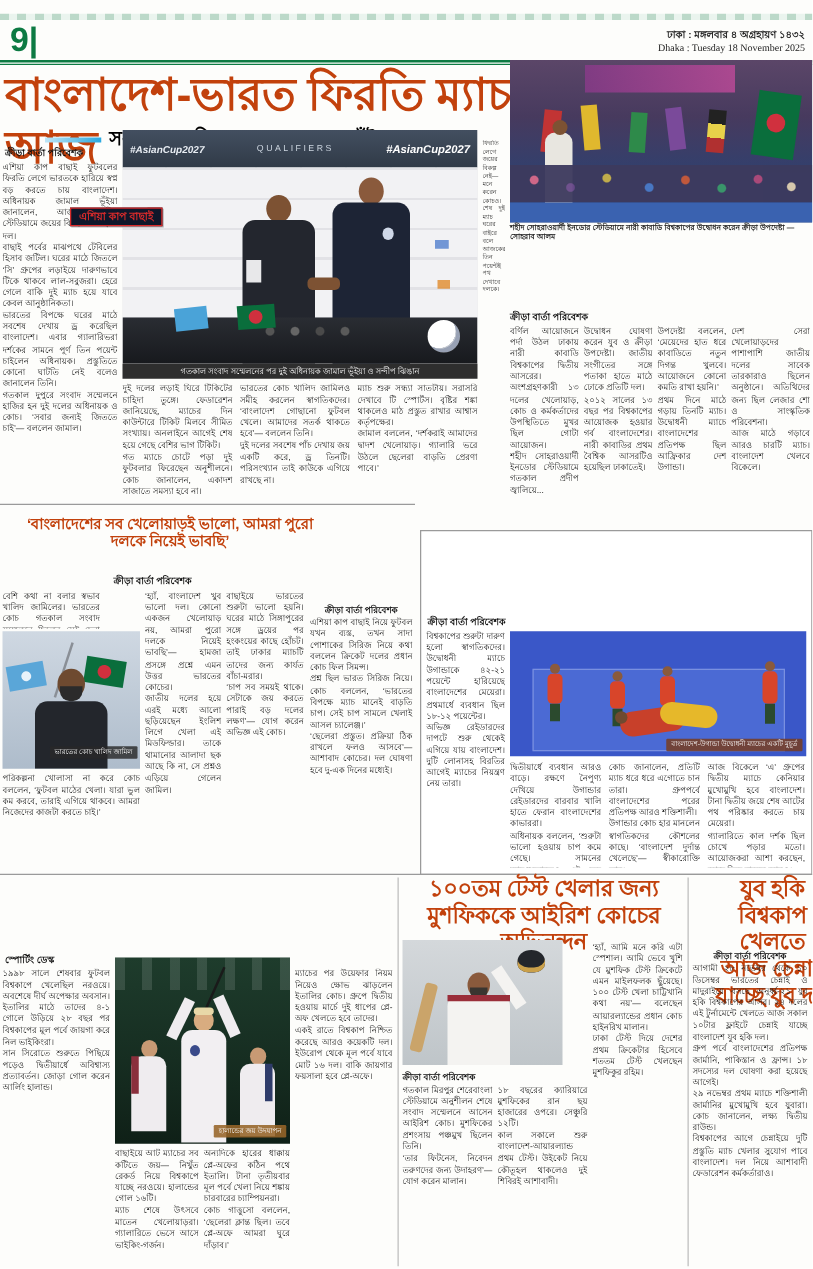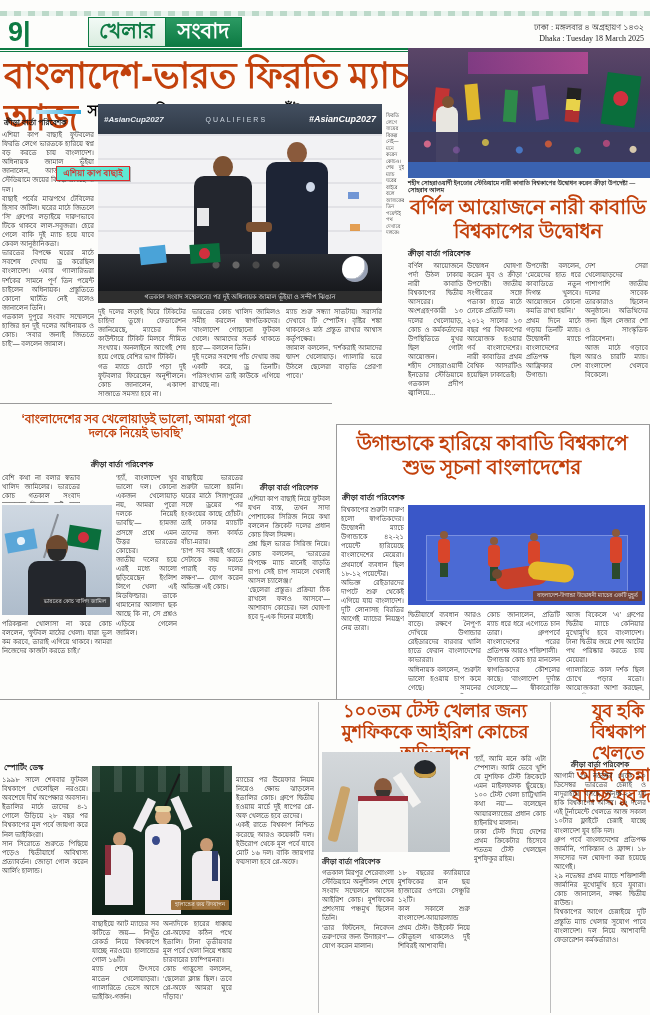--- a/index.html
+++ b/index.html
@@ -21,27 +21,23 @@
   .figure{position:absolute;}
   .head{position:absolute;border-radius:50%;background:#8a5a3c;}
 </style>
 </head>
 <body>
 
 <div id="paper">
 
   <div class="abs" style="left:0;top:11px;width:650px;height:5px;background:repeating-linear-gradient(90deg,#bcd9c9 0 7px,#eaf4ee 7px 14px);"></div>
   <div class="abs" style="left:8px;top:17px;font-size:27px;font-weight:800;color:#0d7a43;">9|</div>
-  <div class="abs" style="left:88px;top:17px;height:30px;display:flex;align-items:stretch;">
-    <span style="display:flex;align-items:center;padding:0 10px;font-size:21px;font-weight:800;color:#0d7a43;background:linear-gradient(180deg,#f2faf5,#d9ecdf);border:1px solid #0d7a43;border-right:none;">খেলার</span>
-    <span style="display:flex;align-items:center;padding:0 12px;font-size:21px;font-weight:800;color:#fff;background:linear-gradient(180deg,#2b9a63,#0d7a43);border:1px solid #0d7a43;">সংবাদ</span>
-  </div>
   <div class="abs" style="left:420px;top:21px;width:224px;text-align:right;">
-    <div style="font-size:8px;color:#222;">ঢাকা : মঙ্গলবার ৪ অগ্রহায়ণ ১৪৩২</div>
-    <div style="font-size:8px;color:#222;font-family:'Liberation Serif',serif;">Dhaka : Tuesday 18 March 2025</div>
+    <div style="font-size:8px;color:#222;font-weight:bold;">ঢাকা : মঙ্গলবার ৪ অগ্রহায়ণ ১৪৩২</div>
+    <div style="font-size:8px;color:#222;font-family:'Liberation Serif',serif;">Dhaka : Tuesday 18 November 2025</div>
   </div>
   <div class="abs" style="left:0;top:48px;width:650px;height:2px;background:#0d7a43;"></div>
   <div class="abs" style="left:0;top:51px;width:650px;height:1px;background:#0d7a43;"></div>
 
   <div class="abs headline" style="left:4px;top:55px;width:472px;font-size:36px;">বাংলাদেশ-ভারত ফিরতি ম্যাচ আজ</div>
   <div class="abs" style="left:36px;top:99px;width:330px;display:flex;align-items:center;gap:6px;">
     <span style="flex:1;height:4px;background:linear-gradient(90deg,#bfe6f6,#2aa9e0);"></span>
     <span style="font-size:15.5px;font-weight:800;color:#000;white-space:nowrap;">সবার জন্য জিততে চান জামাল ভূঁইয়া</span>
     <span style="flex:1;height:4px;background:linear-gradient(90deg,#2aa9e0,#bfe6f6);"></span>
   </div>
@@ -78,21 +74,21 @@
     <div style="position:absolute;left:110px;top:156px;width:80px;height:10px;background:radial-gradient(circle at 10% 50%,#555 3px,transparent 4px),radial-gradient(circle at 35% 50%,#666 3px,transparent 4px),radial-gradient(circle at 60% 50%,#4a4a4a 3px,transparent 4px),radial-gradient(circle at 85% 50%,#5a5a5a 3px,transparent 4px);"></div>
     <div style="position:absolute;left:42px;top:142px;width:26px;height:18px;background:#4aa3d8;transform:rotate(-6deg);"></div>
     <div style="position:absolute;left:92px;top:140px;width:30px;height:19px;background:#0a6e3c;transform:rotate(-4deg);">
       <div style="position:absolute;left:9px;top:4px;width:11px;height:11px;border-radius:50%;background:#d0303e;"></div>
     </div>
     <div style="position:absolute;left:244px;top:152px;width:26px;height:26px;border-radius:50%;background:radial-gradient(circle at 35% 35%,#ffffff 55%,#c9cdd4 56%),#fff;box-shadow:inset -3px -3px 0 rgba(60,80,120,.35);"></div>
   </div>
   <div class="abs" style="left:98px;top:291px;width:284px;height:12px;background:#2e2e2e;color:#fff;display:flex;align-items:center;justify-content:center;">
     <span style="font-size:6.5px;">গতকাল সংবাদ সম্মেলনের পর দুই অধিনায়ক জামাল ভূঁইয়া ও সন্দীপ ঝিঙান</span>
   </div>
-  <div class="abs" style="left:56px;top:166px;width:72px;height:13px;background:#5eead4;border:1px solid #d92b2b;color:#d92b2b;font-size:8.5px;font-weight:800;display:flex;align-items:center;justify-content:center;box-shadow:1px 1px 0 rgba(0,0,0,.25);z-index:5;">এশিয়া কাপ বাছাই</div>
+  <div class="abs" style="left:56px;top:166px;width:72px;height:13px;background:#0f172a;border:1px solid #d92b2b;color:#d92b2b;font-size:8.5px;font-weight:800;display:flex;align-items:center;justify-content:center;box-shadow:1px 1px 0 rgba(0,0,0,.25);z-index:5;">এশিয়া কাপ বাছাই</div>
 
   <div class="abs col" style="left:98px;top:307px;width:88px;height:91px;">দুই দলের লড়াই ঘিরে টিকিটের চাহিদা তুঙ্গে। ফেডারেশন জানিয়েছে, ম্যাচের দিন কাউন্টারে টিকিট মিলবে সীমিত সংখ্যায়। অনলাইনে আগেই শেষ হয়ে গেছে বেশির ভাগ টিকিট।
 গত ম্যাচে চোটে পড়া দুই ফুটবলার ফিরেছেন অনুশীলনে। কোচ জানালেন, একাদশ সাজাতে সমস্যা হবে না।</div>
   <div class="abs col" style="left:192px;top:307px;width:88px;height:91px;">ভারতের কোচ খালিদ জামিলও সমীহ করলেন স্বাগতিকদের। ‘বাংলাদেশ গোছানো ফুটবল খেলে। আমাদের সতর্ক থাকতে হবে’— বললেন তিনি।
 দুই দলের সবশেষ পাঁচ দেখায় জয় একটি করে, ড্র তিনটি। পরিসংখ্যান তাই কাউকে এগিয়ে রাখছে না।</div>
   <div class="abs col" style="left:286px;top:307px;width:96px;height:91px;">ম্যাচ শুরু সন্ধ্যা সাতটায়। সরাসরি দেখাবে টি স্পোর্টস। বৃষ্টির শঙ্কা থাকলেও মাঠ প্রস্তুত রাখার আশ্বাস কর্তৃপক্ষের।
 জামাল বললেন, ‘দর্শকরাই আমাদের দ্বাদশ খেলোয়াড়। গ্যালারি ভরে উঠলে ছেলেরা বাড়তি প্রেরণা পাবে।’</div>
   <div class="abs col-tiny" style="left:386px;top:112px;width:18px;height:286px;">ফিরতি লেগে জয়ের বিকল্প নেই— মনে করেন কোচও। শেষ দুই ম্যাচ ঘরের বাইরে বলে আজকের তিন পয়েন্টই পথ দেখাবে দলকে।</div>
 
   <div class="abs photo" style="left:408px;top:48px;width:242px;height:130px;background:linear-gradient(180deg,#5b4668 0%,#473a5e 35%,#31406e 70%,#2b4a8a 100%);">
@@ -108,21 +104,20 @@
     <div style="position:absolute;left:28px;top:58px;width:22px;height:58px;background:#e8e6e0;border-radius:8px 8px 0 0;"></div>
     <div class="head" style="left:34px;top:48px;width:12px;height:12px;background:#7d5233;"></div>
     <div style="position:absolute;left:0;top:84px;width:100%;height:30px;background:
        radial-gradient(circle at 8% 40%,#d86a8a 3px,transparent 4px),radial-gradient(circle at 20% 60%,#6a4a8a 3px,transparent 4px),
        radial-gradient(circle at 32% 35%,#c8b24a 3px,transparent 4px),radial-gradient(circle at 46% 60%,#4a7ac8 3px,transparent 4px),
        radial-gradient(circle at 58% 40%,#c85a3a 3px,transparent 4px),radial-gradient(circle at 70% 62%,#3a9a6a 3px,transparent 4px),
        radial-gradient(circle at 82% 38%,#b04a7a 3px,transparent 4px),radial-gradient(circle at 93% 58%,#e0d0b0 3px,transparent 4px),#3d3a5e;opacity:.95;"></div>
     <div style="position:absolute;left:0;top:114px;width:100%;height:16px;background:#3a62b0;"></div>
   </div>
   <div class="abs caption" style="left:408px;top:180px;width:242px;height:14px;font-weight:bold;">শহীদ সোহরাওয়ার্দী ইনডোর স্টেডিয়ামে নারী কাবাডি বিশ্বকাপের উদ্বোধন করেন ক্রীড়া উপদেষ্টা —সোহরাব আলম</div>
-  <div class="abs headline centered" style="left:406px;top:196px;width:244px;font-size:20px;">বর্ণিল আয়োজনে নারী কাবাডি বিশ্বকাপের উদ্বোধন</div>
   <div class="abs byline" style="left:408px;top:248px;">ক্রীড়া বার্তা পরিবেশক</div>
   <div class="abs col" style="left:408px;top:261px;width:55px;height:137px;">বর্ণিল আয়োজনে পর্দা উঠল ঢাকায় নারী কাবাডি বিশ্বকাপের দ্বিতীয় আসরের। অংশগ্রহণকারী ১৩ দলের খেলোয়াড়, কোচ ও কর্মকর্তাদের উপস্থিতিতে মুখর ছিল গোটা আয়োজন।
 শহীদ সোহরাওয়ার্দী ইনডোর স্টেডিয়ামে গতকাল প্রদীপ জ্বালিয়ে...</div>
   <div class="abs col" style="left:467px;top:261px;width:55px;height:137px;">উদ্বোধন ঘোষণা করেন যুব ও ক্রীড়া উপদেষ্টা। জাতীয় সংগীতের সঙ্গে পতাকা হাতে মাঠে ঢোকে প্রতিটি দল।
 ২০১২ সালের ১৩ বছর পর বিশ্বকাপের আয়োজক হওয়ার গর্ব বাংলাদেশের। নারী কাবাডির প্রথম বৈশ্বিক আসরটিও হয়েছিল ঢাকাতেই।</div>
   <div class="abs col" style="left:526px;top:261px;width:55px;height:137px;">উপদেষ্টা বললেন, ‘মেয়েদের হাত ধরে কাবাডিতে নতুন দিগন্ত খুলবে। আয়োজনে কোনো কমতি রাখা হয়নি।’
 প্রথম দিনে মাঠে গড়ায় তিনটি ম্যাচ। উদ্বোধনী ম্যাচে বাংলাদেশের প্রতিপক্ষ ছিল আফ্রিকার দেশ উগান্ডা।</div>
   <div class="abs col" style="left:585px;top:261px;width:63px;height:137px;">দেশ সেরা খেলোয়াড়দের পাশাপাশি জাতীয় দলের সাবেক তারকারাও ছিলেন অনুষ্ঠানে। অতিথিদের জন্য ছিল লেজার শো ও সাংস্কৃতিক পরিবেশনা।
 আজ মাঠে গড়াবে আরও চারটি ম্যাচ। বাংলাদেশ খেলবে বিকেলে।</div>
 
@@ -149,21 +144,20 @@
 জাতীয় দলের হয়ে এরই মধ্যে আলো ছড়িয়েছেন ইংলিশ লিগে খেলা এই মিডফিল্ডার। তাকে থামানোর আলাদা ছক আছে কি না, সে প্রশ্নও এড়িয়ে গেলেন জামিল।</div>
   <div class="abs col" style="left:181px;top:473px;width:62px;height:224px;">বাছাইয়ে ভারতের শুরুটা ভালো হয়নি। ঘরের মাঠে সিঙ্গাপুরের সঙ্গে ড্রয়ের পর হংকংয়ের কাছে হোঁচট। তাই ঢাকার ম্যাচটি তাদের জন্য কার্যত বাঁচা-মরার।
 ‘চাপ সব সময়ই থাকে। সেটাকে জয় করতে পারাই বড় দলের লক্ষণ’— যোগ করেন অভিজ্ঞ এই কোচ।</div>
 
   <div class="abs byline centered" style="left:247px;top:482px;width:84px;font-size:7px;">ক্রীড়া বার্তা পরিবেশক</div>
   <div class="abs col" style="left:248px;top:494px;width:82px;height:203px;">এশিয়া কাপ বাছাই নিয়ে ফুটবল যখন ব্যস্ত, তখন সাদা পোশাকের সিরিজ নিয়ে কথা বললেন ক্রিকেট দলের প্রধান কোচ ফিল সিমন্স।
 প্রশ্ন ছিল ভারত সিরিজ নিয়ে। কোচ বললেন, ‘ভারতের বিপক্ষে ম্যাচ মানেই বাড়তি চাপ। সেই চাপ সামলে খেলাই আসল চ্যালেঞ্জ।’
 ‘ছেলেরা প্রস্তুত। প্রক্রিয়া ঠিক রাখলে ফলও আসবে’— আশাবাদ কোচের। দল ঘোষণা হবে দু-এক দিনের মধ্যেই।</div>
 
   <div class="abs" style="left:336px;top:424px;width:312px;height:274px;border:1px solid #9a9a9a;background:#fff;"></div>
-  <div class="abs headline centered" style="left:342px;top:432px;width:300px;font-size:20px;">উগান্ডাকে হারিয়ে কাবাডি বিশ্বকাপে শুভ সূচনা বাংলাদেশের</div>
   <div class="abs byline" style="left:342px;top:492px;">ক্রীড়া বার্তা পরিবেশক</div>
   <div class="abs col" style="left:341px;top:505px;width:63px;height:190px;">বিশ্বকাপের শুরুটা দারুণ হলো স্বাগতিকদের। উদ্বোধনী ম্যাচে উগান্ডাকে ৪২-২১ পয়েন্টে হারিয়েছে বাংলাদেশের মেয়েরা। প্রথমার্ধে ব্যবধান ছিল ১৮-১২ পয়েন্টের।
 অভিজ্ঞ রেইডারদের দাপটে শুরু থেকেই এগিয়ে যায় বাংলাদেশ। দুটি লোনাসহ বিরতির আগেই ম্যাচের নিয়ন্ত্রণ নেয় তারা।</div>
   <div class="abs photo" style="left:408px;top:505px;width:237px;height:100px;background:#3a57c8;">
     <div style="position:absolute;left:18px;top:30px;width:200px;height:64px;background:#4b6ad4;border:1px solid #7a90e0;"></div>
     <div class="figure" style="left:28px;top:26px;width:16px;height:46px;">
         <div class="head" style="left:4px;top:0;width:8px;height:8px;background:#8a5a3c;"></div>
         <div style="position:absolute;left:2px;top:8px;width:12px;height:24px;background:#d8452a;border-radius:4px;"></div>
         <div style="position:absolute;left:4px;top:32px;width:8px;height:14px;background:#2b4a2e;"></div>
       </div>

